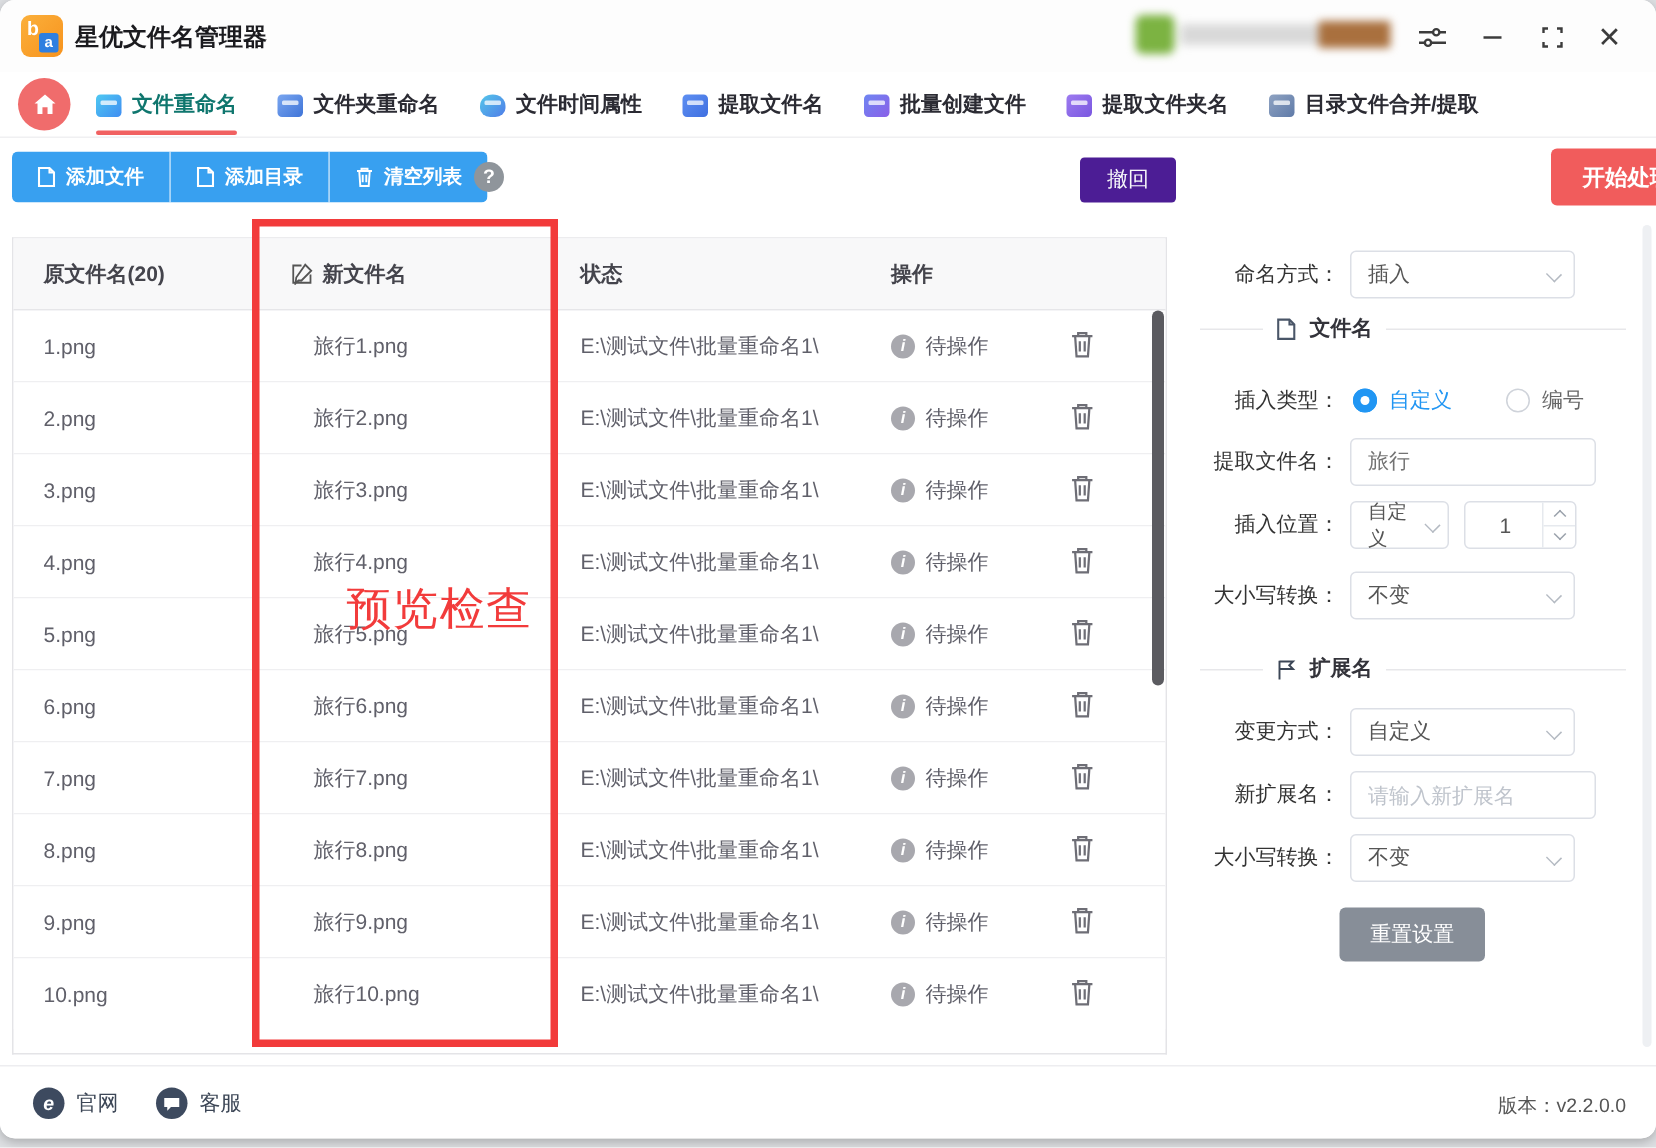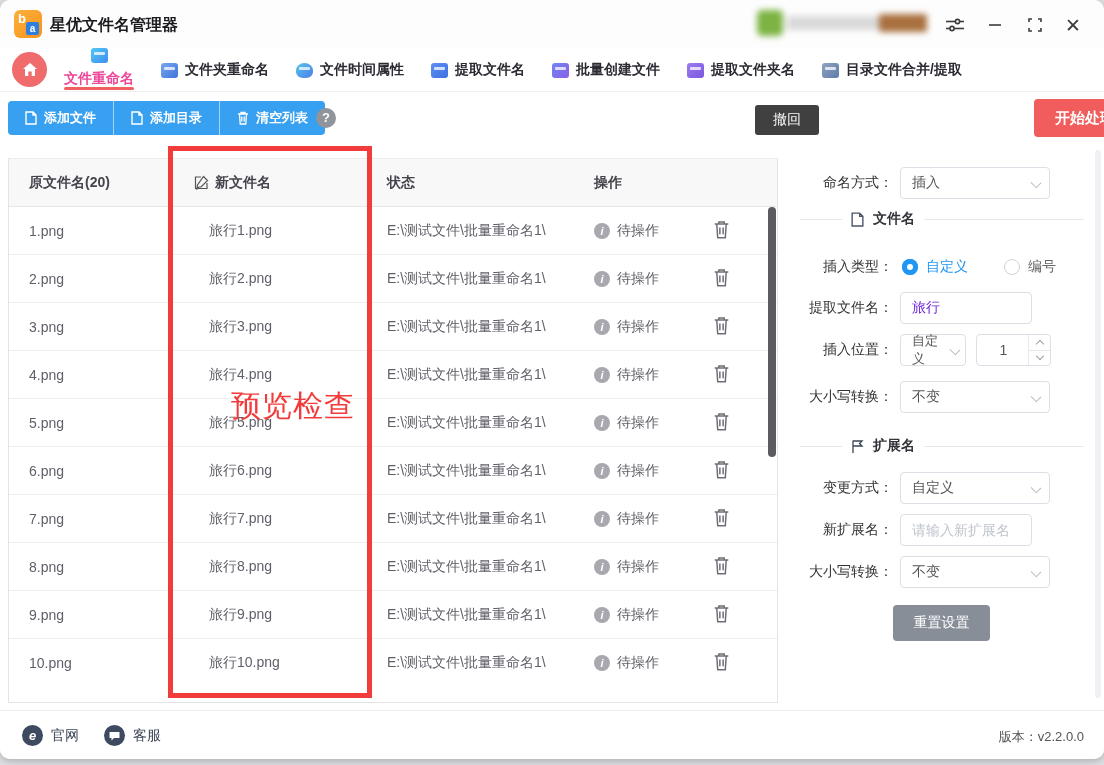--- a/index.html
+++ b/index.html
@@ -26,21 +26,21 @@
   .closeg { font-size:19px; color:#3c3c3c; line-height:1; }
 
   
   .tabbar { position:absolute; left:0; top:48px; width:100%; height:44px; background:#fff;
             border-bottom:1px solid #f0f0f2; }
   .home { position:absolute; left:12px; top:4px; width:35px; height:35px; border-radius:50%;
           background:#f06c6c; display:flex; align-items:center; justify-content:center; }
   .tabs { position:absolute; left:64px; top:0; height:44px; display:flex; gap:27px; align-items:stretch; }
   .tab { position:relative; display:flex; align-items:center; gap:7px; font-size:14px; font-weight:bold;
          color:#2b2b33; white-space:nowrap; cursor:default; }
-  .tab.active { color:#ec4899;flex-direction:column; }
+  .tab.active { color:#0f766e; }
   .tab.active::after { content:""; position:absolute; left:0; right:0; bottom:2px; height:3px;
                        border-radius:2px; background:#f16161; }
   .ticon { width:17px; height:15px; border-radius:3px; position:relative; flex:0 0 auto; }
   .ticon::after { content:""; position:absolute; left:3px; top:4px; right:3px; height:3px;
                   background:rgba(255,255,255,.75); border-radius:1px; }
   .t1 { background:linear-gradient(135deg,#4fc9f2,#3f8df2); }
   .t2 { background:linear-gradient(135deg,#7aa6f0,#3f74d8); }
   .t3,.t4 { background:linear-gradient(135deg,#54c7ea,#4f7ce8); border-radius:50% 50% 40% 40%; }
   .t5 { background:linear-gradient(135deg,#5e8ff2,#3f6fe0); }
   .t6 { background:linear-gradient(135deg,#9d7bf0,#7a57e0); }
@@ -49,22 +49,22 @@
 
   
   .toolbar { position:absolute; left:0; top:92px; width:100%; height:48px; background:#fff; }
   .bgroup { position:absolute; left:8px; top:9px; display:flex; border-radius:4px; overflow:hidden; }
   .bluebtn { height:34px; padding:0 17px; background:#38a0f0; color:#fff; font-size:13px; font-weight:bold;
              display:flex; align-items:center; gap:7px; border:none; cursor:pointer; }
   .bluebtn + .bluebtn { border-left:1px solid rgba(255,255,255,.55); }
   .help { position:absolute; left:316px; top:16px; width:20px; height:20px; border-radius:50%;
           background:#8f959b; color:#fff; font-size:13px; font-weight:bold; text-align:center;
           line-height:20px; cursor:pointer; }
-  .undo { position:absolute; left:755px; top:13px; width:64px; height:30px; border:none; border-radius:3px;
-          background:#404040; color:#f7f8fa; font-size:14px; cursor:default; }
+  .undo { position:absolute; left:720px; top:13px; width:64px; height:30px; border:none; border-radius:3px;
+          background:#4c1d95; color:#f7f8fa; font-size:14px; cursor:default; }
   .start { position:absolute; left:994px; top:7px; width:102px; height:38px; border:none; border-radius:4px;
            background:#f15c5c; color:#fff; font-size:15px; font-weight:bold; cursor:pointer;margin-left:40px; }
 
   
   .table { position:absolute; left:8px; top:158px; width:770px; height:545px;
            border:1px solid #e4e4e7; border-top:1px solid #ececee; background:#fff; }
   .thead { display:grid; grid-template-columns:165px 193px 207px 113px 1fr; height:48px;
            background:#f8f8f9; border-bottom:1px solid #e6e6e9; align-items:center;
            padding-left:20px; font-size:14px; font-weight:bold; color:#44444c; }
   .thead .h2 { display:flex; align-items:center; gap:6px; }
@@ -88,22 +88,22 @@
 
   
   .panel { position:absolute; left:790px; top:140px; width:304px; height:570px; background:#fff; font-size:14px; }
   .prow { position:absolute; left:0; width:100%; display:flex; align-items:center; }
   .plabel { width:103px; text-align:right; color:#333; flex:0 0 auto; }
   .psel { position:relative; margin-left:7px; height:32px; border:1px solid #dcdfe6; border-radius:4px;
           background:#fff; display:flex; align-items:center; padding:0 24px 0 11px; color:#555; cursor:pointer; }
   .chev { position:absolute; right:9px; top:11px; width:8px; height:8px; border-right:1.6px solid #b4bac2;
           border-bottom:1.6px solid #b4bac2; transform:rotate(45deg) scaleY(.9); }
   .w150 { width:150px; } .w66 { width:66px; padding-right:20px; }
-  .pinput { margin-left:7px; width:132px; height:32px; border:1px solid #dcdfe6; border-radius:4px;
-            padding:0 11px; font-size:14px; color:#6d28d9; outline:none; font-family:inherit; }
+  .pinput { margin-left:7px; width:164px; height:32px; border:1px solid #dcdfe6; border-radius:4px;
+            padding:0 11px; font-size:14px; color:#737373; outline:none; font-family:inherit; }
   .pinput::placeholder { color:#bfc4cc; }
   .divider { position:absolute; left:10px; width:284px; display:flex; align-items:center; gap:9px;
              font-weight:bold; color:#33333a; }
   .dline { height:1px; background:#e7e7ea; }
   .dl1 { width:42px; } .dl2 { flex:1; }
   .radio { display:flex; align-items:center; gap:8px; cursor:pointer; }
   .rdot { width:16px; height:16px; border-radius:50%; flex:0 0 auto; }
   .rdot.on { background:#2196f3; box-shadow:inset 0 0 0 4.5px #2196f3; position:relative; }
   .rdot.on::after { content:""; position:absolute; left:5px; top:5px; width:6px; height:6px;
                     border-radius:50%; background:#fff; }

